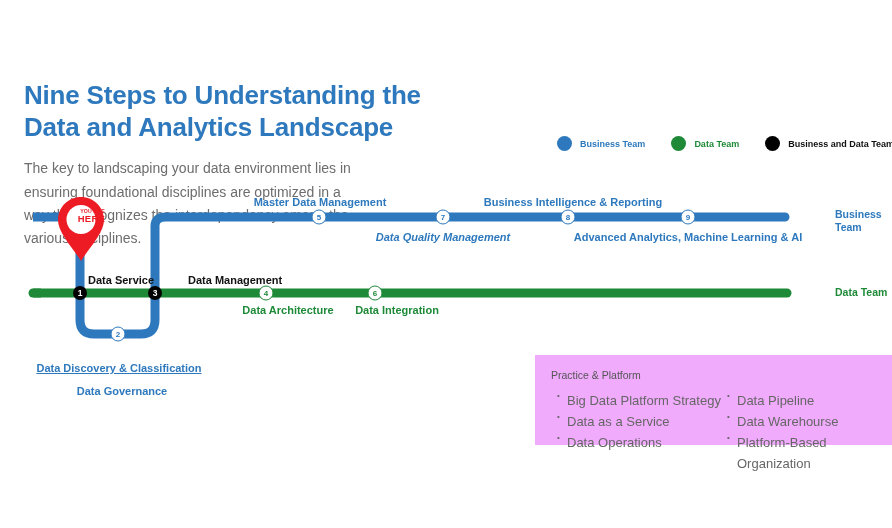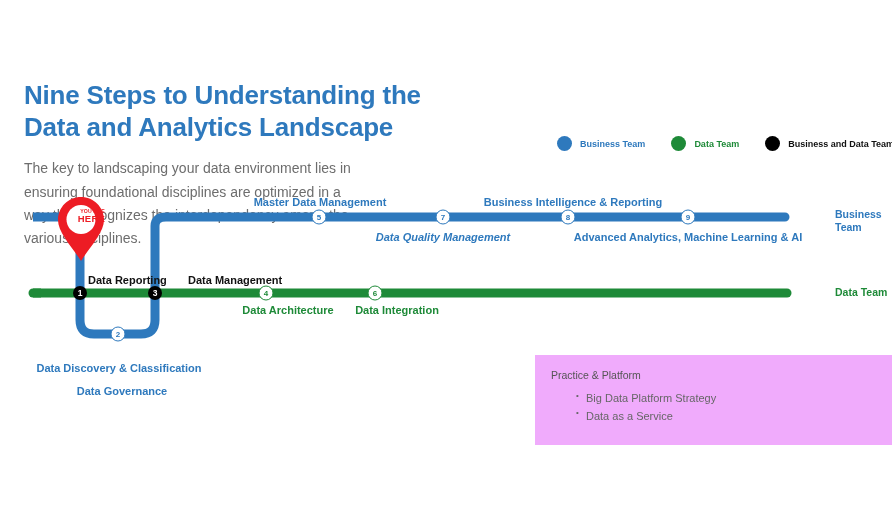--- a/index.html
+++ b/index.html
@@ -181,25 +181,24 @@
   }
   .practice-col {
     width: 170px;
   }
   .practice-col ul {
     margin: 0;
     padding: 0 0 0 16px;
     list-style: none;
   }
   .practice-col li {
-    font-size: 11px;
+    font-size: 13px;
     color: #666666;
     line-height: 1.62;
     position: relative;
-    margin-left: 19px;
   }
   .practice-col li::before {
     content: "\2022";
     position: absolute;
     left: -10px;
     top: -0.5px;
     font-size: 8px;
     color: #666666;
   }
 </style>
@@ -254,24 +253,24 @@
   <div class="node solid-black" style="left:80px;  top:113px;">1</div>
   <div class="node open-blue" style="left:118px; top:154px;">2</div>
   <div class="node solid-black" style="left:155px; top:113px;">3</div>
   <div class="node open-green" style="left:266px; top:113px;">4</div>
   <div class="node open-blue" style="left:319px; top:37px;">5</div>
   <div class="node open-green" style="left:375px; top:113px;">6</div>
   <div class="node open-blue" style="left:443px; top:37px;">7</div>
   <div class="node open-blue" style="left:568px; top:37px;">8</div>
   <div class="node open-blue" style="left:688px; top:37px;">9</div>
 
-  <div class="step-label lbl-black lbl-left" style="left:88px; top:94px;">Data Reporting</div>
+  <div class="step-label lbl-black lbl-left" style="left:88px; top:94px;">Data Service</div>
 
   <div class="step-label lbl-blue" style="left:122px; top:169px;margin-top:36px;">Data Governance</div>
-  <div class="step-label lbl-blue" style="left:119px; top:182px;">Data Discovery &amp; Classification</div>
+  <div class="step-label lbl-blue" style="left:119px; top:182px;text-decoration:underline;">Data Discovery &amp; Classification</div>
 
   <div class="step-label lbl-black lbl-left" style="left:166px; top:94px;padding-left:22px;">Data Management</div>
 
   <div class="step-label lbl-green" style="left:266px; top:124px;">Data Architecture</div>
 
   <div class="step-label lbl-blue" style="left:320px; top:16px;">Master Data Management</div>
 
   <div class="step-label lbl-green" style="left:375px; top:124px;">Data Integration</div>
 
   <div class="step-label lbl-blue" style="left:443px; top:51px;font-style:italic;">Data Quality Management</div>
@@ -285,16 +284,24 @@
   <div class="track-end-label" style="left:795px; top:106px; color:#1E8A38;">Data Team</div>
 </div>
 
 <div id="practice-panel">
   <div id="practice-title">Practice &amp; Platform</div>
   <div id="practice-cols">
     <div class="practice-col">
       <ul>
         <li>Big Data Platform Strategy</li>
         <li>Data as a Service</li>
+        <li>Data Operations</li>
       </ul>
     </div>
+    <div class="practice-col">
+      <ul>
+        <li>Data Pipeline</li>
+        <li>Data Warehourse</li>
+        <li>Platform-Based Organization</li>
+      </ul>
+    </div>
   </div>
 </div>
 
 </body></html>

